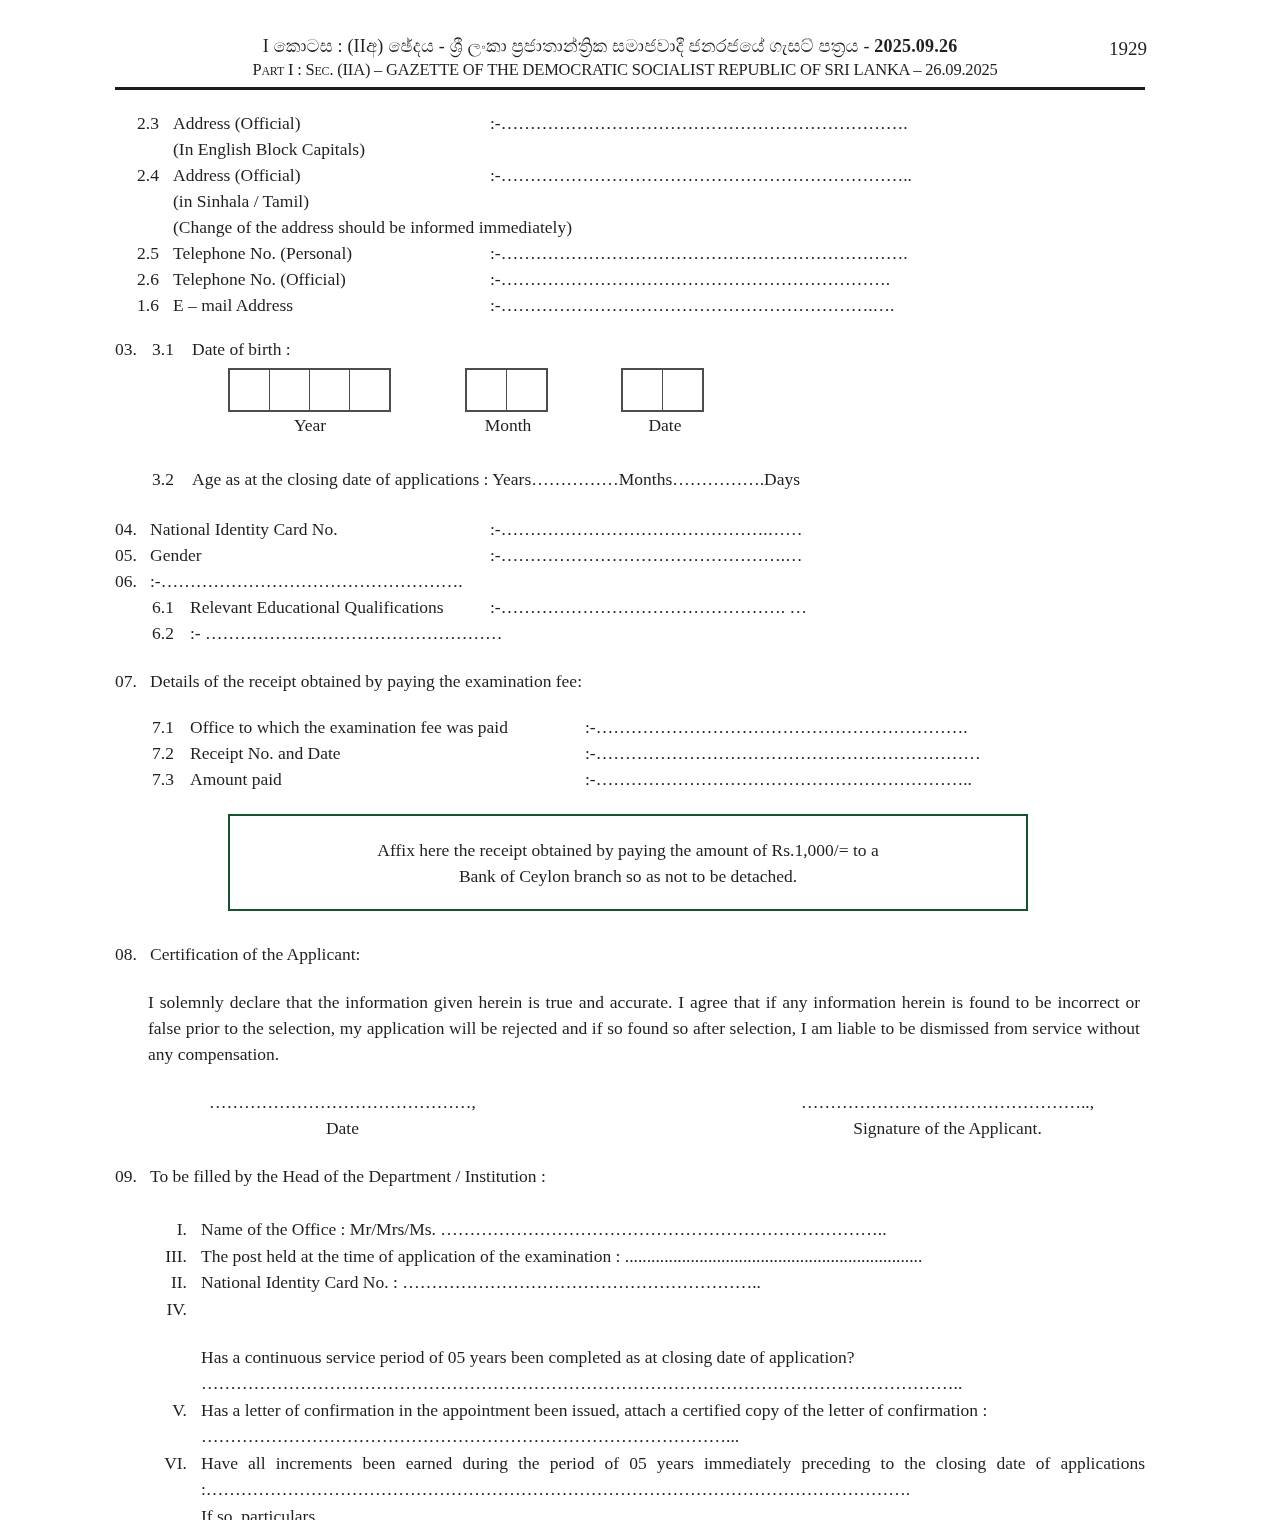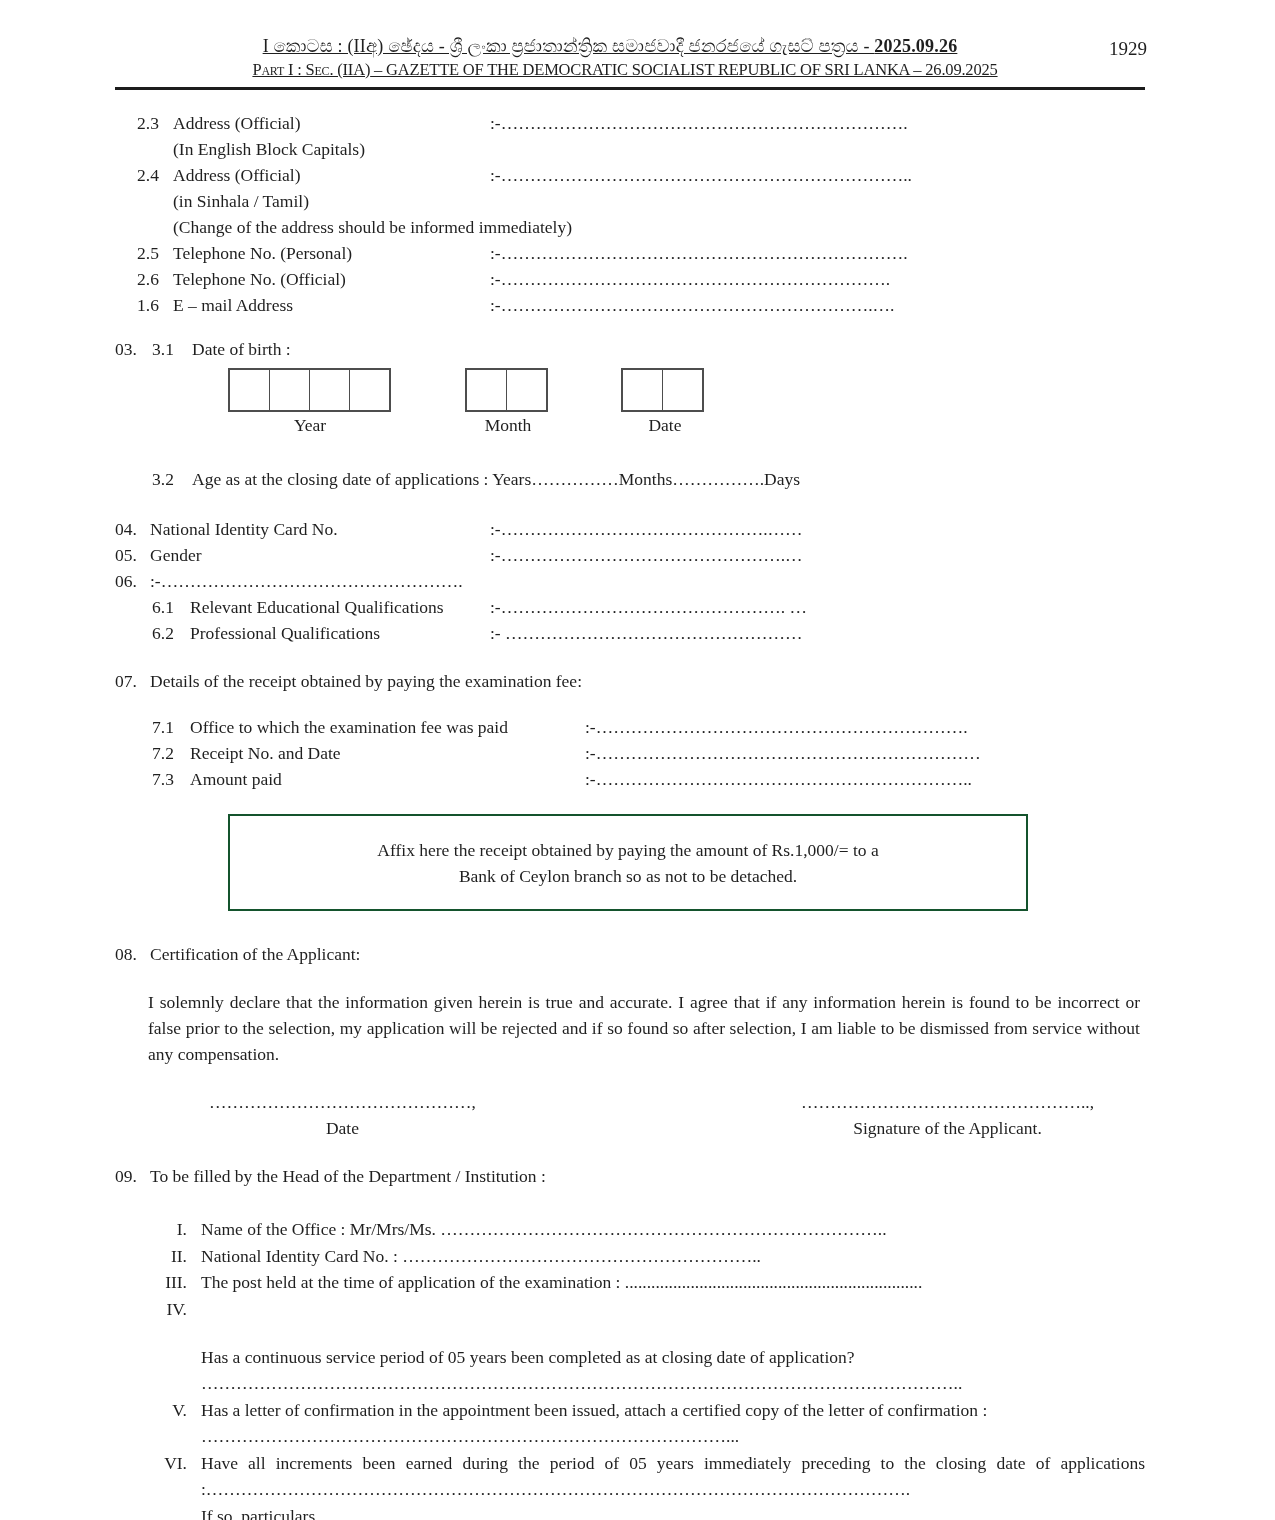--- a/index.html
+++ b/index.html
@@ -5,21 +5,21 @@
   html,body { margin:0; padding:0; background:#ffffff; }
   .page {
     position:relative;
     width:1275px; height:1520px;
     background:#ffffff;
     font-family:"Liberation Serif", serif;
     color:#1f1f1f;
     font-size:17.5px;
     overflow:hidden;
   }
-  .hdr { position:relative; padding-top:36px;text-decoration:underline; }
+  .hdr { position:relative; padding-top:36px; }
   .hdr-sinhala { width:960px; margin-left:130px; text-align:center; font-size:18px; letter-spacing:0.2px; }
   .hdr-sinhala b { font-weight:bold; }
   .hdr-page-num { position:absolute; top:38px; right:128px; font-size:19px; }
   .hdr-english { width:960px; margin-left:145px; text-align:center; font-size:16.5px; margin-top:3px; letter-spacing:-0.2px; }
   .sc { font-variant:small-caps;margin-top:36px; }
   .hdr-rule { margin:7px 0 0 115px; width:1030px; border:none; border-top:3px solid #1c1c1c; }
 
   .main { padding:0 130px 0 115px; }
   .line { line-height:26px; min-height:26px; }
 
@@ -180,21 +180,20 @@
         <span class="midnum">06.</span>
         <span class="s2value">:-…………………………………………….</span>
       </div>
       <div class="subrow line">
         <span class="subnum">6.1</span>
         <span class="sublabel">Relevant Educational Qualifications</span>
         <span class="s2value">:-…………………………………………. …</span>
       </div>
       <div class="subrow line">
         <span class="subnum">6.2</span>
-        <span class="sublabel">Professional Qualifications</span>
         <span class="s2value">:- ……………………………………………</span>
       </div>
     </div>
 
     <div>
       <div class="s7head line">
         <span class="num-col">07.</span>
         <span>Details of the receipt obtained by paying the examination fee:</span>
       </div>
       <div class="s7items">
@@ -244,26 +243,26 @@
       <div class="s9head line">
         <span class="num-col">09.</span>
         <span>To be filled by the Head of the Department / Institution :</span>
       </div>
       <div class="romanlist">
         <div class="romanrow">
           <span class="rnum line">I.</span>
           <span class="rtext">Name of the Office : Mr/Mrs/Ms. …………………………………………………………………..</span>
         </div>
         <div class="romanrow">
+          <span class="rnum line">III.</span>
+          <span class="rtext">The post held at the time of application of the examination : ....................................................................</span>
+        </div>
+        <div class="romanrow">
           <span class="rnum line">II.</span>
           <span class="rtext">National Identity Card No. : ……………………………………………………..</span>
-        </div>
-        <div class="romanrow">
-          <span class="rnum line">III.</span>
-          <span class="rtext">The post held at the time of application of the examination : ....................................................................</span>
         </div>
         <div class="romanrow">
           <span class="rnum line">IV.</span>
           <span class="rtext">
             <span class="line" style="display:block;margin-top:48px;">Has a continuous service period of 05 years been completed as at closing date of application?</span>
             <span class="dotline" style="display:block;">…………………………………………………………………………………………………………………..</span>
           </span>
         </div>
         <div class="romanrow">
           <span class="rnum line">V.</span>

